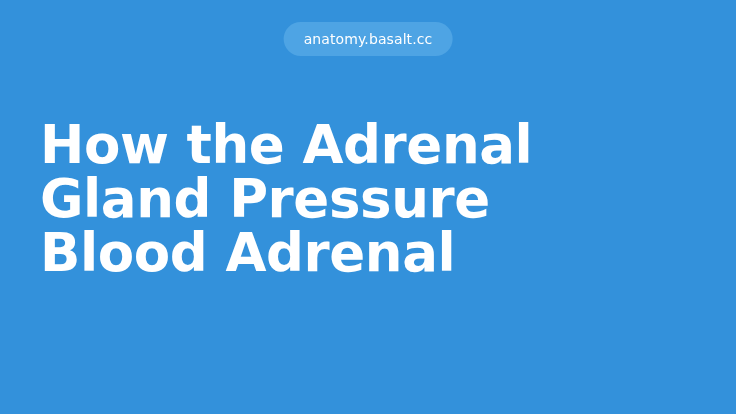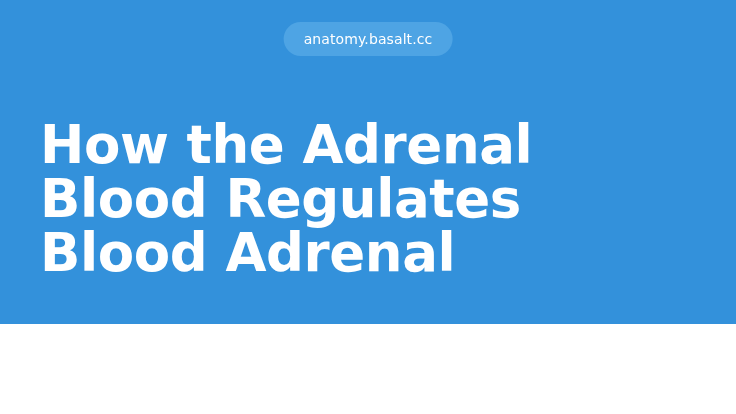--- a/index.html
+++ b/index.html
@@ -13,21 +13,21 @@
     overflow: hidden;
     font-family: "DejaVu Sans", "Liberation Sans", sans-serif;
     -webkit-font-smoothing: antialiased;
   }
 
   
   .share-card {
     position: relative;
     box-sizing: border-box;
     width: 736px;
-    height: 324px;
+    height: 414px;
     background: #3391db;
     display: flex;
     flex-direction: column;
     align-items: center;
     overflow: hidden;
   }
 
   
   .site-badge {
     position: absolute;
@@ -77,17 +77,17 @@
 <body>
 
 <div class="share-card">
 
   <div class="site-badge">
     <span class="site-badge-label">anatomy.basalt.cc</span>
   </div>
 
   <h1 class="headline">
     <span class="headline-line">How the Adrenal</span>
-    <span class="headline-line">Blood Regulates</span>
+    <span class="headline-line">Gland Pressure</span>
     <span class="headline-line">Blood Adrenal</span>
   </h1>
 
 </div>
 
 </body></html>

